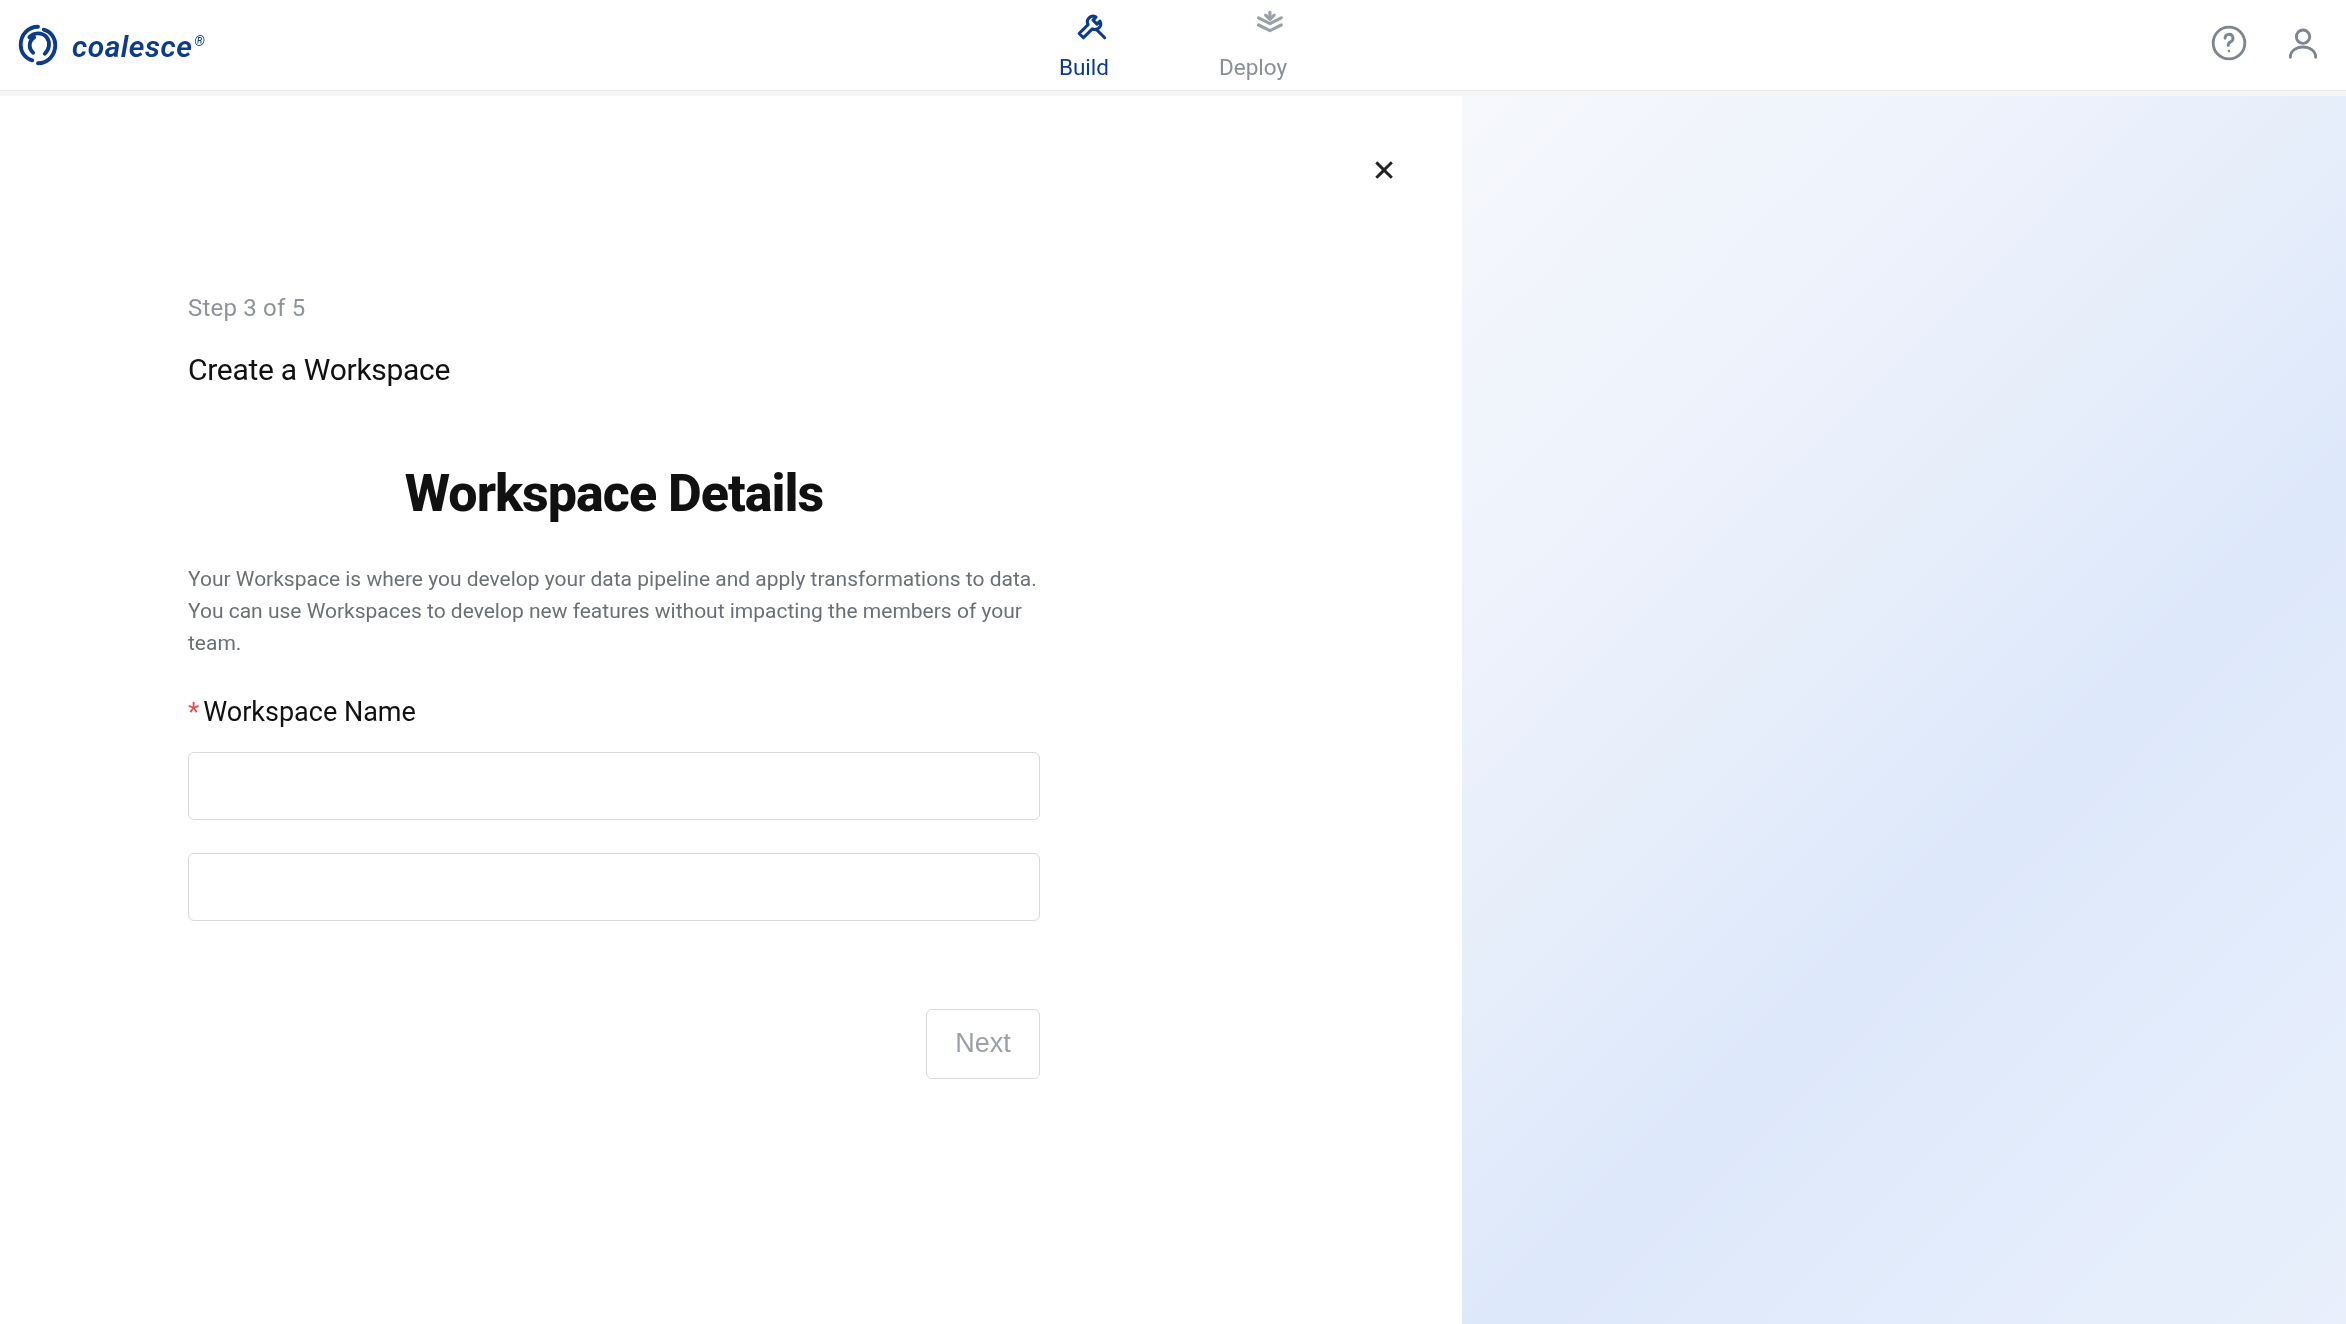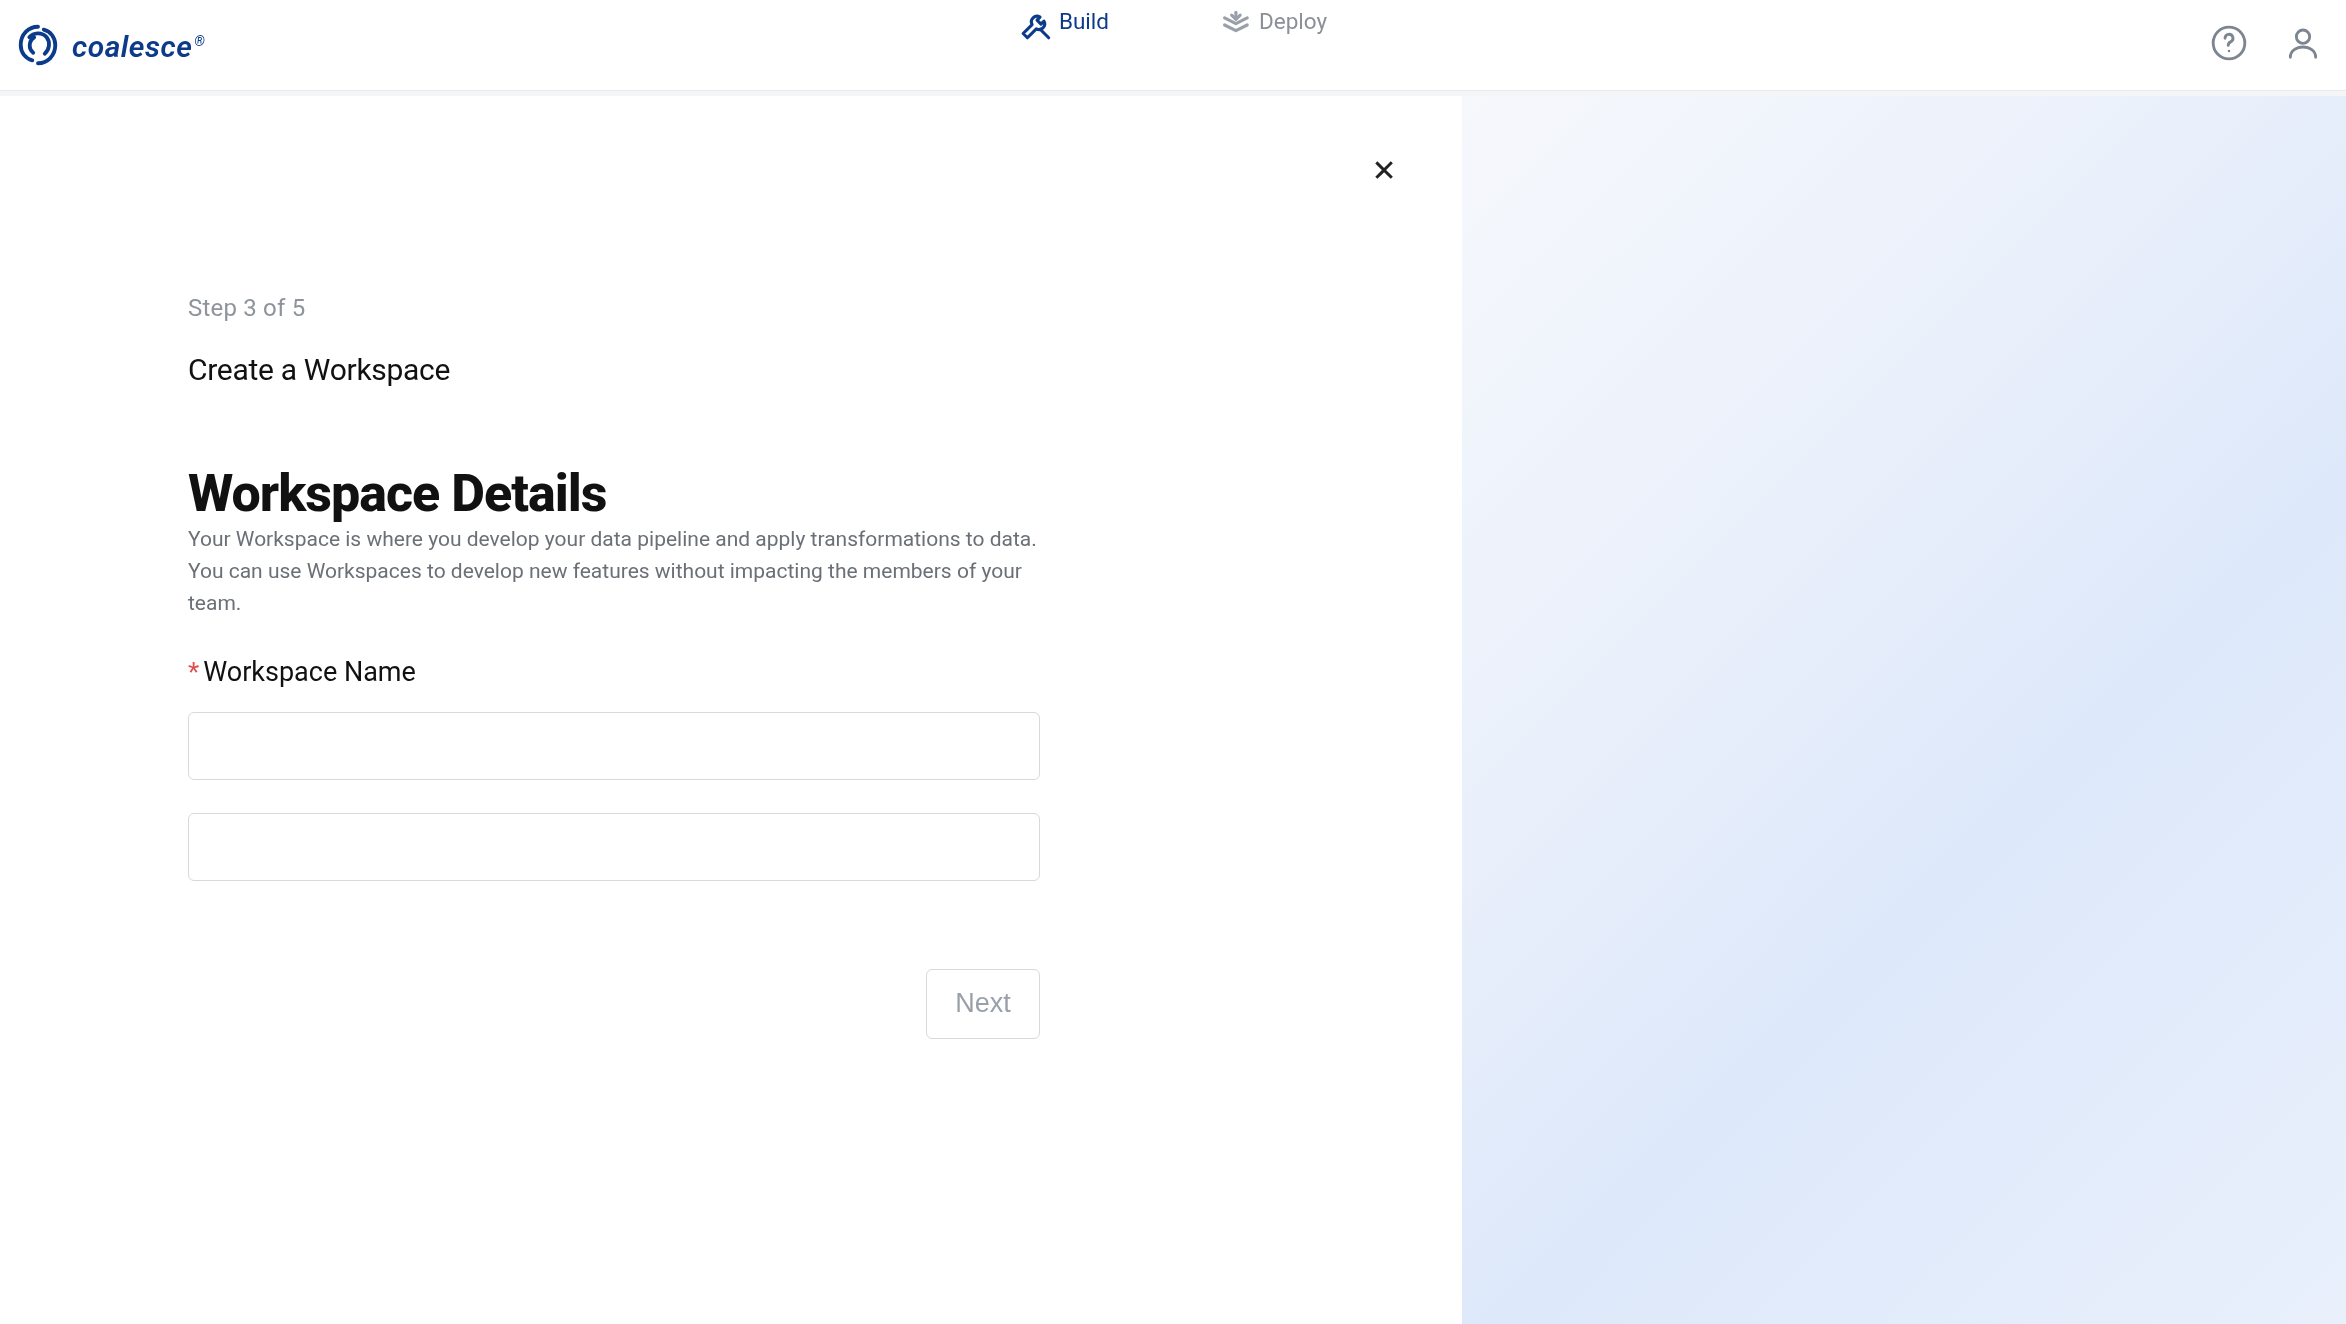--- a/index.html
+++ b/index.html
@@ -47,23 +47,23 @@
     position: absolute;
     left: 50%;
     transform: translateX(-50%);
     display: flex;
     gap: 110px;
     align-items: flex-start;
     top: 8px;
   }
   .nav-tab {
     display: flex;
-    flex-direction: row;
-    align-items: flex-start;
-    gap: 6px;
+    flex-direction: column;
+    align-items: flex-end;
+    gap: 12px;
     cursor: pointer;
     font-size: 22px;
     color: #8a8f99;
   }
   .nav-tab.active { color: #0d3b8c; }
   .nav-tab .nav-icon { height: 34px; display: flex; align-items: center; justify-content: center; }
   .nav-tab .nav-label { font-size: 22.5px; font-weight: 400; }
 
   .header-right {
     display: flex;
@@ -125,20 +125,22 @@
     font-weight: 400;
     color: #111;
     margin-bottom: 76px;
     letter-spacing: -0.3px;
   }
   .page-heading {
     font-size: 52px;
     font-weight: 800;
     letter-spacing: -1px;
     color: #111;
+    margin-bottom: 40px;
+    text-align: center;
   }
   .page-desc {
     font-size: 21px;
     line-height: 1.52;
     color: #6b7077;
     max-width: 1080px;
     margin-bottom: 36px;
   }
 
   .field { margin-bottom: 33px; }

